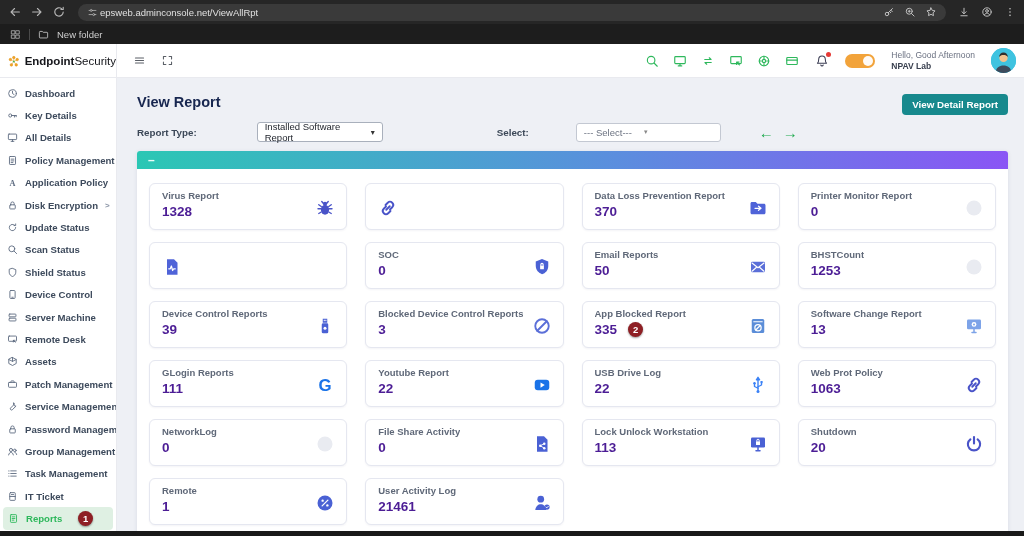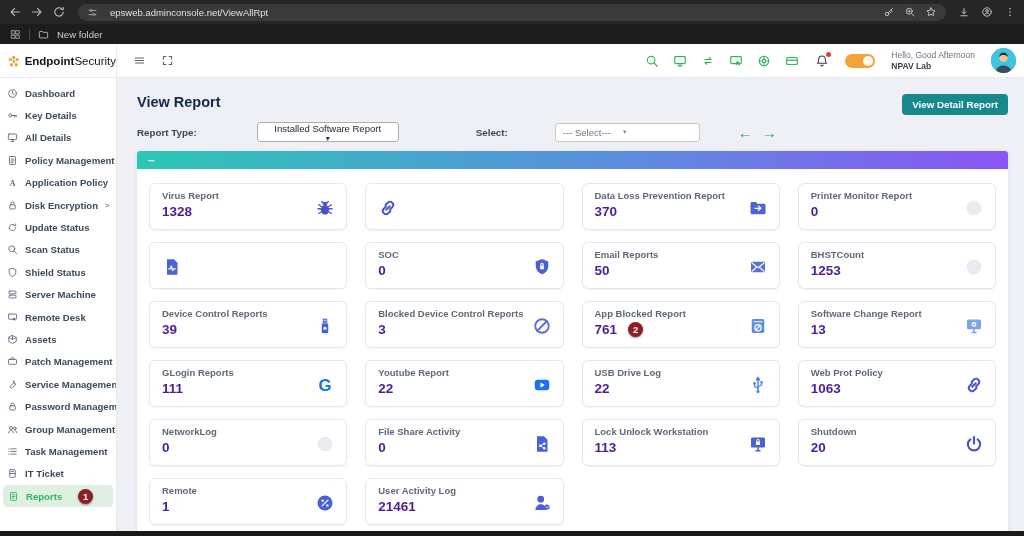--- a/index.html
+++ b/index.html
@@ -3,21 +3,21 @@
 <meta charset="utf-8">
 <style>
   * { box-sizing: border-box; margin: 0; padding: 0; }
   html,body { width:1024px; height:536px; overflow:hidden; background:#fff;
     font-family:"Liberation Sans", sans-serif; }
   .stage { position:relative; width:1024px; height:536px; display:flex; flex-direction:column; }
 
   
   .chrome1 { height:24px; background:#262626; display:flex; align-items:center; padding:0 8px; gap:8px; flex:0 0 auto; }
   .nav-ic { width:14px; height:14px; color:#b5b5b5; display:inline-flex; cursor:pointer; }
-  .url-pill { flex:1; height:17px; background:#3a3a3a; border-radius:9px; display:flex; align-items:center; padding:0 9px; gap:12px; margin:0 4px; }
+  .url-pill { flex:1; height:17px; background:#3a3a3a; border-radius:9px; display:flex; align-items:center; padding:0 9px; gap:2px; margin:0 4px; }
   .url-pill .ic { width:11px; height:11px; color:#bdbdbd; }
   .url-text { color:#e0e0e0; font-size:9.5px; flex:1; white-space:nowrap; }
   .pill-right { display:flex; gap:9px; }
   .chrome-right { display:flex; gap:11px; align-items:center; }
   .chrome-right .ic, .pill-right .ic { width:12px; height:12px; color:#c2c2c2; cursor:pointer; }
   .chrome2 { height:20px; background:#1d1d1d; display:flex; align-items:center; padding:0 10px; gap:8px; flex:0 0 auto; }
   .chrome2 .ic { width:11px; height:11px; color:#bdbdbd; }
   .bm-sep { width:1px; height:11px; background:#4a4a4a; }
   .bm-label { color:#d0d0d0; font-size:9.5px; }
 
@@ -50,25 +50,25 @@
   .si-chev { margin-left:auto; color:#8a94a6; font-size:8px; }
   .ann-badge { width:15px; height:15px; border-radius:50%; background:#8e1f24; color:#fff; font-size:9.5px; font-weight:700; display:inline-flex; align-items:center; justify-content:center; box-shadow:0 1px 2px rgba(0,0,0,.4); flex:0 0 auto; }
   .side-item .ann-badge { margin-left:9px; }
 
   .content { flex:1; background:#eef0f5; padding:16px 16px 0 20px; overflow:hidden; }
   .title-row { display:flex; align-items:flex-start; justify-content:space-between; }
   .page-title { font-size:14.5px; font-weight:700; color:#17264f; }
   .btn-teal { background:#17898d; color:#fff; font-size:9.8px; font-weight:600; padding:5px 10px; border-radius:4px; border:none; cursor:pointer; }
   .controls { display:flex; align-items:center; margin-top:7px; height:20px; }
   .ctl-label { font-size:9.8px; font-weight:700; color:#3c4858; }
-  .sel1 { width:142px; height:20px; margin-left:60px; background:#fff; border:1px solid #a9b0bc; border-radius:3px; display:flex; align-items:center; justify-content:space-between; padding:0 7px; font-size:9.5px; color:#23272f; cursor:pointer;flex-direction:column; }
+  .sel1 { width:126px; height:20px; margin-left:60px; background:#fff; border:1px solid #a9b0bc; border-radius:3px; display:flex; align-items:center; justify-content:space-between; padding:0 7px; font-size:9.5px; color:#23272f; cursor:pointer; }
   .sel1 .car { font-size:8px; color:#333; }
   .sel2 { width:145px; height:19px; margin-left:47px; background:#fff; border:1px solid #c3c8d2; border-radius:3px; display:flex; align-items:center; padding:0 7px; font-size:9.5px; color:#6b7280; cursor:pointer;gap:12px; }
   .sel2 .car { font-size:7px; color:#888; }
-  .lbl2 { margin-left:77px; }
+  .lbl2 { margin-left:114px; }
   .arrows { display:flex; gap:9px; margin-left:38px; }
   .arrow-green { color:#1faa4e; font-weight:700; font-size:15px; line-height:1; cursor:pointer; }
 
   .panel { margin-top:9px; background:#fff; border-radius:3px; box-shadow:0 1px 4px rgba(25,35,80,.10); height:388px; }
   .gradient-bar { height:18px; border-radius:3px 3px 0 0; background:linear-gradient(90deg,#2bc7b4 0%,#5b8ede 55%,#8a55f5 100%); display:flex; align-items:center; padding:0 11px; color:#eafdf8; font-size:12px; font-weight:700; cursor:pointer; }
   .cards { display:grid; grid-template-columns:repeat(4,1fr); gap:12px 18px; padding:14px 12px; }
   .card { background:#fff; border:1px solid #e5e7f0; border-radius:6px; box-shadow:0 1px 2px rgba(30,40,90,.05); height:47px; padding:6px 11px 4px 12px; display:flex; justify-content:space-between; cursor:pointer; }
   .card-title { font-size:9.5px; color:#5f6878; font-weight:600; white-space:nowrap; overflow:hidden; }
   .card-value-row { display:flex; align-items:center; gap:11px; margin-top:3px; }
   .card-value { font-size:13.5px; color:#4c1d95; font-weight:600; }
@@ -344,20 +344,29 @@
           <span class="si-icon">
             <svg viewBox="0 0 16 16" fill="none" stroke="currentColor" stroke-width="1.3" stroke-linecap="round" stroke-linejoin="round">
               <path d="M8 2l4.8 1.9v3.6c0 3.4-2.2 5.4-4.8 6.3-2.6-.9-4.8-2.9-4.8-6.3V3.9z"></path>
             </svg>
           </span>
           <span class="si-label">Shield Status</span>
         </div>
         <div class="side-item">
           <span class="si-icon">
             <svg viewBox="0 0 16 16" fill="none" stroke="currentColor" stroke-width="1.3" stroke-linecap="round" stroke-linejoin="round">
+              <rect x="4.2" y="2.2" width="7.6" height="11.6" rx="1.4"></rect>
+              <path d="M7 12h2"></path>
+            </svg>
+          </span>
+          <span class="si-label">Device Control</span>
+        </div>
+        <div class="side-item">
+          <span class="si-icon">
+            <svg viewBox="0 0 16 16" fill="none" stroke="currentColor" stroke-width="1.3" stroke-linecap="round" stroke-linejoin="round">
               <rect x="3" y="3" width="10" height="4" rx="1"></rect>
               <rect x="3" y="9" width="10" height="4" rx="1"></rect>
             </svg>
           </span>
           <span class="si-label">Server Machine</span>
         </div>
         <div class="side-item">
           <span class="si-icon">
             <svg viewBox="0 0 16 16" fill="none" stroke="currentColor" stroke-width="1.3" stroke-linecap="round" stroke-linejoin="round">
               <rect x="2.2" y="3" width="11.6" height="7.6" rx="1"></rect>
@@ -597,21 +606,21 @@
                 <svg viewBox="0 0 16 16" fill="none" stroke="currentColor" stroke-width="1.3" stroke-linecap="round" stroke-linejoin="round">
                   <circle cx="8" cy="8" r="5.4" stroke-width="1.5"></circle>
                   <path d="M4.2 11.8L11.8 4.2" stroke-width="1.5"></path>
                 </svg>
               </span>
             </div>
             <div class="card">
               <div>
                 <div class="card-title">App Blocked Report</div>
                 <div class="card-value-row">
-                  <span class="card-value">761</span>
+                  <span class="card-value">335</span>
                   <span class="ann-badge">2</span>
                 </div>
               </div>
               <span class="card-icon" style="color: rgb(91, 141, 216);">
                 <svg viewBox="0 0 16 16" fill="none" stroke="currentColor" stroke-width="1.3" stroke-linecap="round" stroke-linejoin="round">
                   <rect x="3" y="2.4" width="10" height="11.2" rx="1.2" fill="currentColor" stroke="none"></rect>
                   <path d="M4.6 4.6h6.8" stroke="#fff" stroke-width=".8"></path>
                   <circle cx="8" cy="9.4" r="2.5" stroke="#fff" stroke-width="1"></circle>
                   <path d="M6.2 11.2l3.6-3.6" stroke="#fff" stroke-width="1"></path>
                 </svg>

